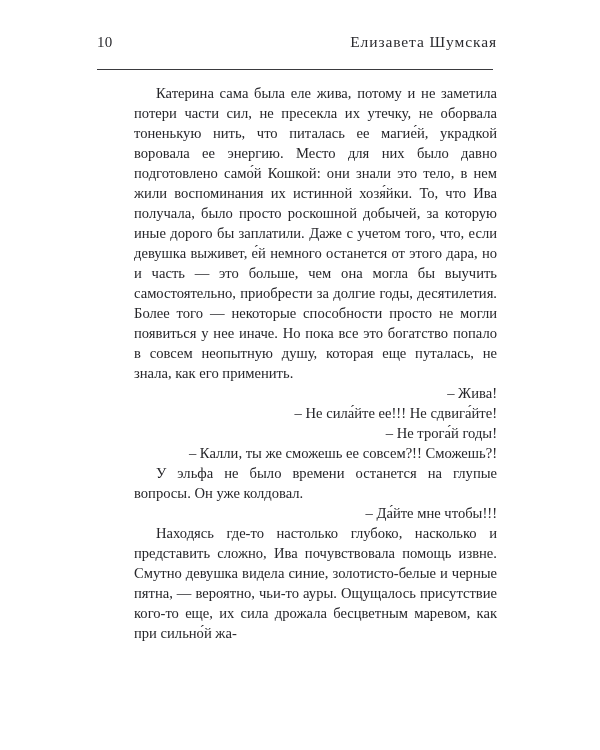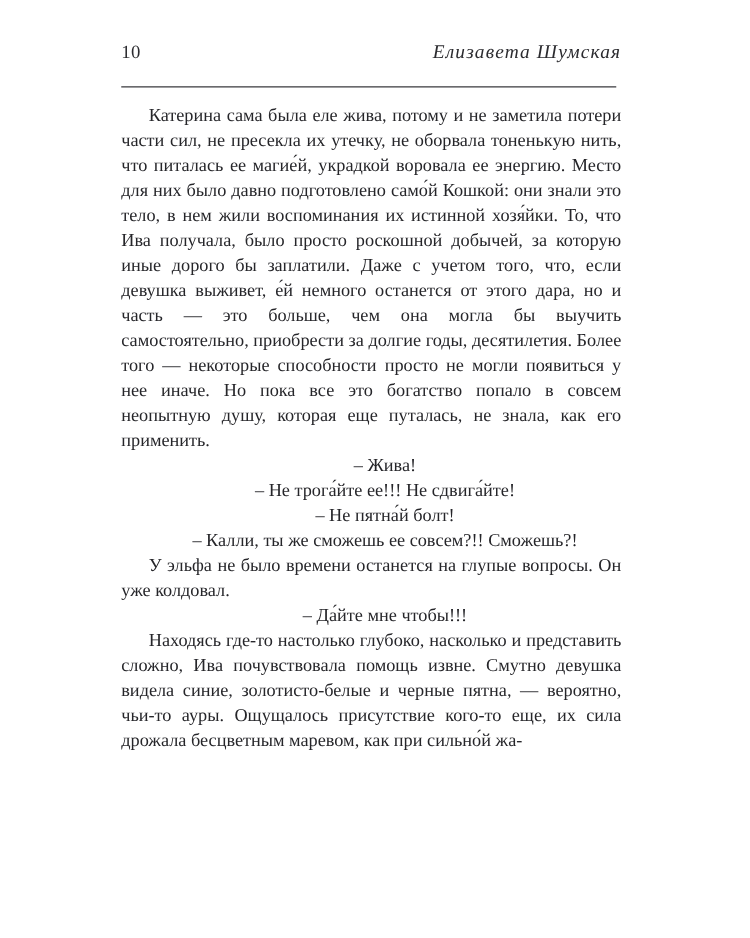--- a/index.html
+++ b/index.html
@@ -39,65 +39,65 @@
     line-height: 1;
     color: #2b2b2f;
     letter-spacing: 0.3px;
   }
   .author-name {
     font-size: 15.5px;
     line-height: 1;
     color: #2b2b2f;
     letter-spacing: 0.9px;
     white-space: nowrap;
-    font-style: italic;
   }
   .head-rule {
     margin-top: 7px;
     width: 396px;
     height: 1px;
     background: #3a3a3e;
   }
   
   .body-text {
     margin-top: 13px;
     font-size: 14.6px;
     line-height: 20px;
     text-align: justify;
     text-justify: inter-word;
     hyphens: manual;
+    margin-left: 37px;
     -webkit-hyphens: manual;
   }
   .body-text p {
     margin: 0;
     text-indent: 22px;
   }
   .body-text p.dialogue {
     text-indent: 22px;
-    text-align: center;
+    text-align: right;
   }
 </style>
 </head>
 <body>
 
 <div class="page">
   <div class="content">
 
     <div class="running-head">
       <span class="folio">10</span>
       <span class="author-name">Елизавета Шумская</span>
     </div>
 
     <div class="head-rule"></div>
 
     <div class="body-text" id="body-text">
         <p class="paragraph">Катерина сама была еле жива, потому и не заметила потери части сил, не пресекла их утечку, не оборвала тоненькую нить, что питалась ее магие́й, украдкой воровала ее энергию. Место для них было давно подготовлено само́й Кошкой: они знали это тело, в нем жили воспоминания их истинной хозя́йки. То, что Ива получала, было просто роскошной добычей, за которую иные дорого бы заплатили. Даже с учетом того, что, если девушка выживет, е́й немного останется от этого дара, но и часть — это больше, чем она могла бы выучить самостоятельно, приобрести за долгие годы, десятилетия. Более того — некоторые способности просто не могли появиться у нее иначе. Но пока все это богатство попало в совсем неопытную душу, которая еще путалась, не знала, как его применить.</p>
         <p class="dialogue">– Жива!</p>
-        <p class="dialogue">– Не трога́йте ее!!! Не сдвига́йте!</p>
-        <p class="dialogue">– Не пятна́й болт!</p>
+        <p class="dialogue">– Не сила́йте ее!!! Не сдвига́йте!</p>
+        <p class="dialogue">– Не трога́й годы!</p>
         <p class="dialogue">– Калли, ты же сможешь ее совсем?!! Сможешь?!</p>
         <p class="paragraph">У эльфа не было времени останется на глупые вопросы. Он уже колдовал.</p>
         <p class="dialogue">– Да́йте мне чтобы!!!</p>
         <p class="paragraph">Находясь где-то настолько глубоко, насколько и представить сложно, Ива почувствовала помощь извне. Смутно девушка видела синие, золотисто-белые и черные пятна, — вероятно, чьи-то ауры. Ощущалось присутствие кого-то еще, их сила дрожала бесцветным маревом, как при сильно́й жа-</p>
       </div>
 
   </div>
 </div>
 
 </body></html>

